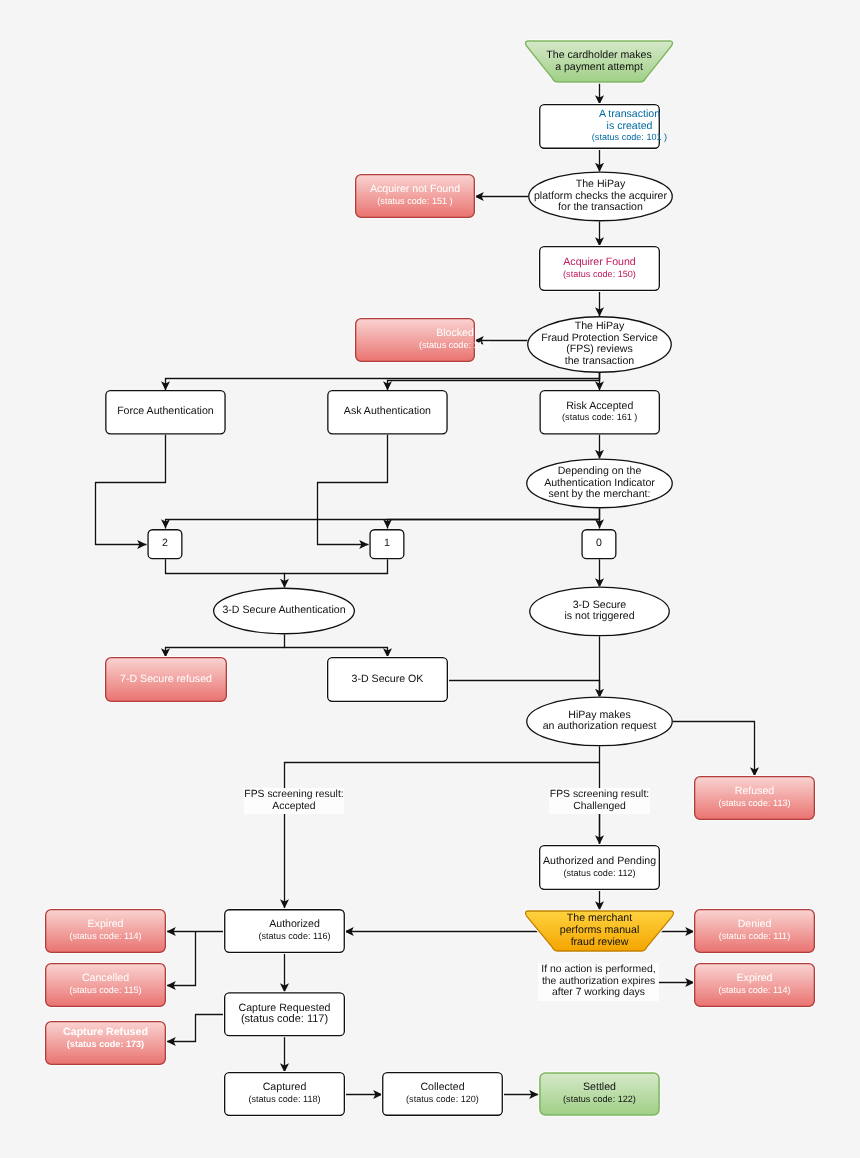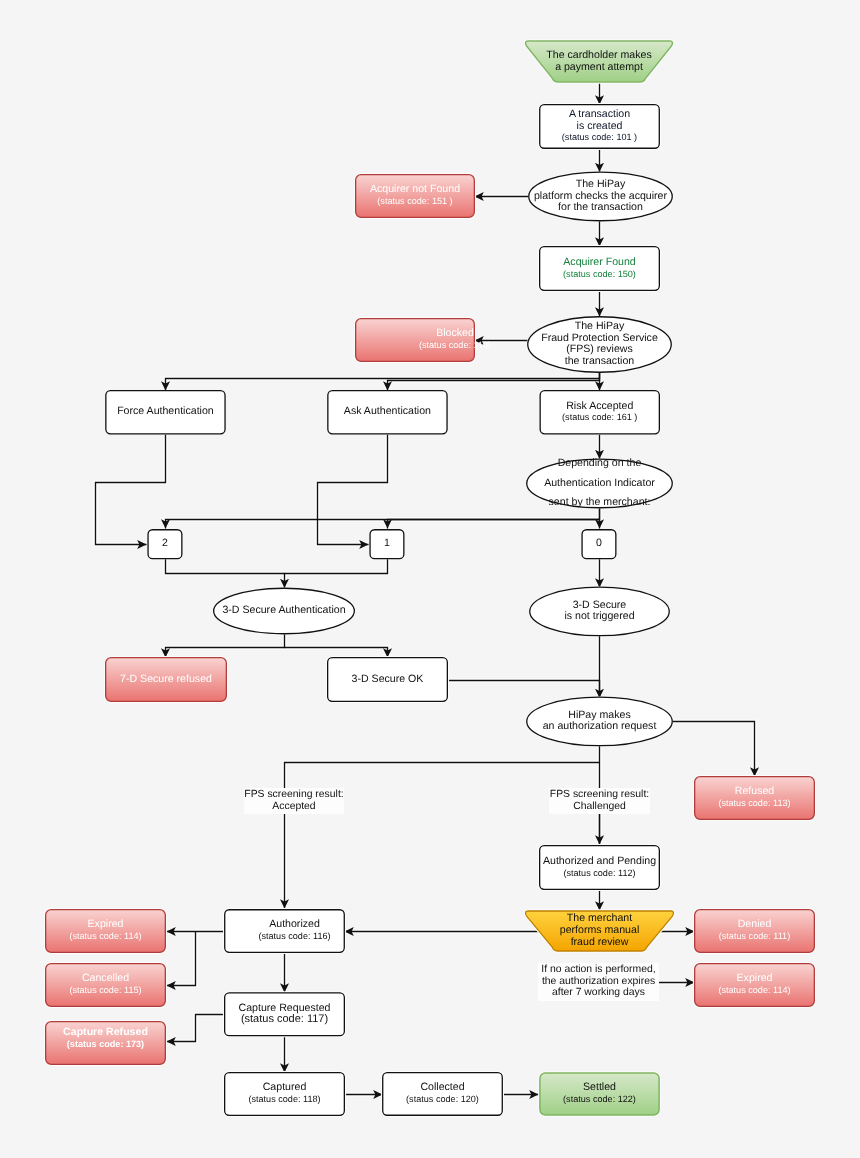--- a/index.html
+++ b/index.html
@@ -182,35 +182,35 @@
     <rect x="539.90" y="1072.90" width="119.20" height="42.20" rx="5.5" ry="5.5" fill="url(#gGreen)" stroke="#7fb562" stroke-width="1.5"></rect>
     <rect x="694.65" y="909.65" width="119.70" height="42.70" rx="5.5" ry="5.5" fill="url(#gRed)" stroke="#b03d3b" stroke-width="1.3"></rect>
     <rect x="694.65" y="963.65" width="119.70" height="42.70" rx="5.5" ry="5.5" fill="url(#gRed)" stroke="#b03d3b" stroke-width="1.3"></rect>
   </g>
 </svg>
 <div id="labels">
   <div class="nlabel" style="left:524px;top:41px;width:150px;height:41px;color:#111111;">
     <div class="ln" style="font-size:10.6px">The cardholder makes</div>
     <div class="ln" style="font-size:10.6px">a payment attempt</div>
   </div>
-  <div class="nlabel" style="left:539px;top:104px;width:121px;height:45px;color:#0f172a;">
+  <div class="nlabel" style="left:569px;top:104px;width:121px;height:45px;color:#0369a1;">
     <div class="ln" style="font-size:10.6px">A transaction</div>
     <div class="ln" style="font-size:10.6px">is created</div>
     <div class="ln" style="font-size:9.1px">(status code: 101 )</div>
   </div>
   <div class="nlabel" style="left:528.1px;top:171.4px;width:144.8px;height:50px;color:#111111;">
     <div class="ln" style="font-size:10.6px">The HiPay</div>
     <div class="ln" style="font-size:10.6px">platform checks the acquirer</div>
     <div class="ln" style="font-size:10.6px">for the transaction</div>
   </div>
   <div class="nlabel" style="left:355px;top:174px;width:120px;height:44px;color:#ffffff;">
     <div class="ln" style="font-size:10.6px">Acquirer not Found</div>
     <div class="ln" style="font-size:9.1px">(status code: 151 )</div>
   </div>
-  <div class="nlabel" style="left:539px;top:246px;width:121px;height:45px;color:#15803d;justify-content:center;">
+  <div class="nlabel" style="left:539px;top:246px;width:121px;height:45px;color:#be185d;justify-content:center;">
     <div class="ln" style="font-size:10.6px">Acquirer Found</div>
     <div class="ln" style="font-size:9.1px">(status code: 150)</div>
   </div>
   <div class="nlabel" style="left:527.1px;top:316.1px;width:144.8px;height:56.8px;color:#111111;">
     <div class="ln" style="font-size:10.6px">The HiPay</div>
     <div class="ln" style="font-size:10.6px">Fraud Protection Service</div>
     <div class="ln" style="font-size:10.6px">(FPS) reviews</div>
     <div class="ln" style="font-size:10.6px">the transaction</div>
   </div>
   <div class="nlabel" style="left:355px;top:318px;width:120px;height:44px;color:#ffffff;padding-left:40px;">
@@ -220,21 +220,21 @@
   <div class="nlabel" style="left:327.2px;top:390px;width:120.5px;height:44.5px;color:#111111;">
     <div class="ln" style="font-size:10.6px">Ask Authentication</div>
   </div>
   <div class="nlabel" style="left:105.2px;top:390px;width:120.5px;height:44.5px;color:#111111;">
     <div class="ln" style="font-size:10.6px">Force Authentication</div>
   </div>
   <div class="nlabel" style="left:539.5px;top:390px;width:120.5px;height:44.5px;color:#111111;">
     <div class="ln" style="font-size:10.6px">Risk Accepted</div>
     <div class="ln" style="font-size:9.1px">(status code: 161 )</div>
   </div>
-  <div class="nlabel" style="left:526.1px;top:458.4px;width:146.8px;height:50px;color:#111111;justify-content:space-between;">
+  <div class="nlabel" style="left:526.1px;top:458.4px;width:146.8px;height:50px;color:#111111;">
     <div class="ln" style="font-size:10.6px">Depending on the</div>
     <div class="ln" style="font-size:10.6px">Authentication Indicator</div>
     <div class="ln" style="font-size:10.6px">sent by the merchant:</div>
   </div>
   <div class="nlabel" style="left:147.4px;top:529.1px;width:35.1px;height:30.2px;color:#111111;">
     <div class="ln" style="font-size:10.6px">2</div>
   </div>
   <div class="nlabel" style="left:369.4px;top:529.1px;width:35.1px;height:30.2px;color:#111111;">
     <div class="ln" style="font-size:10.6px">1</div>
   </div>

